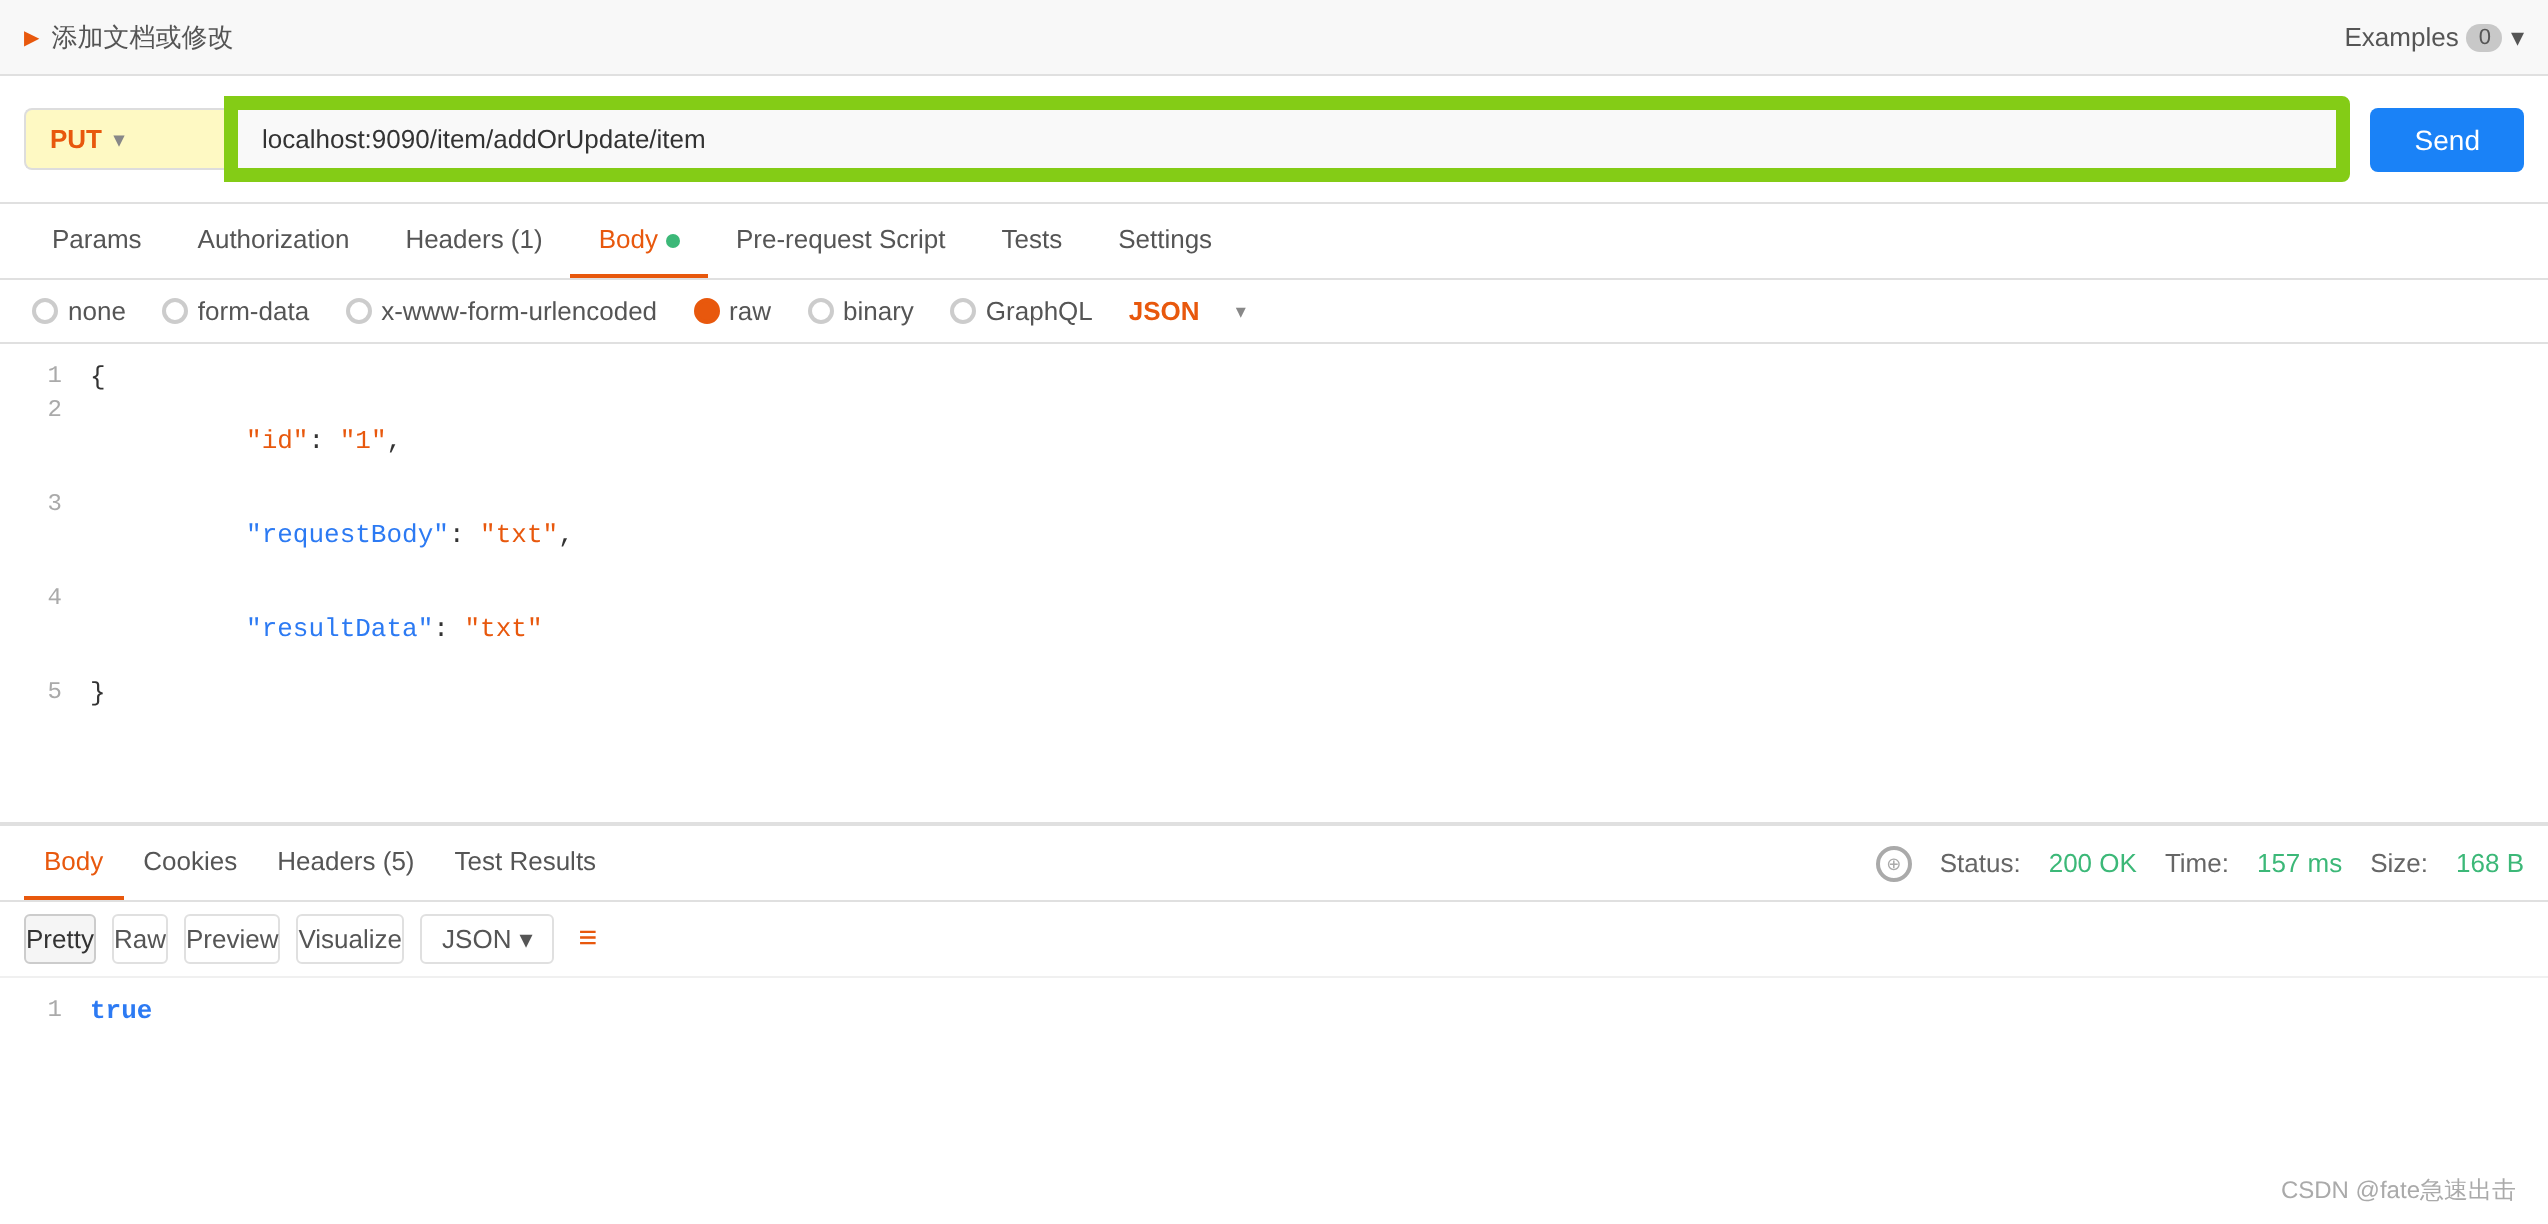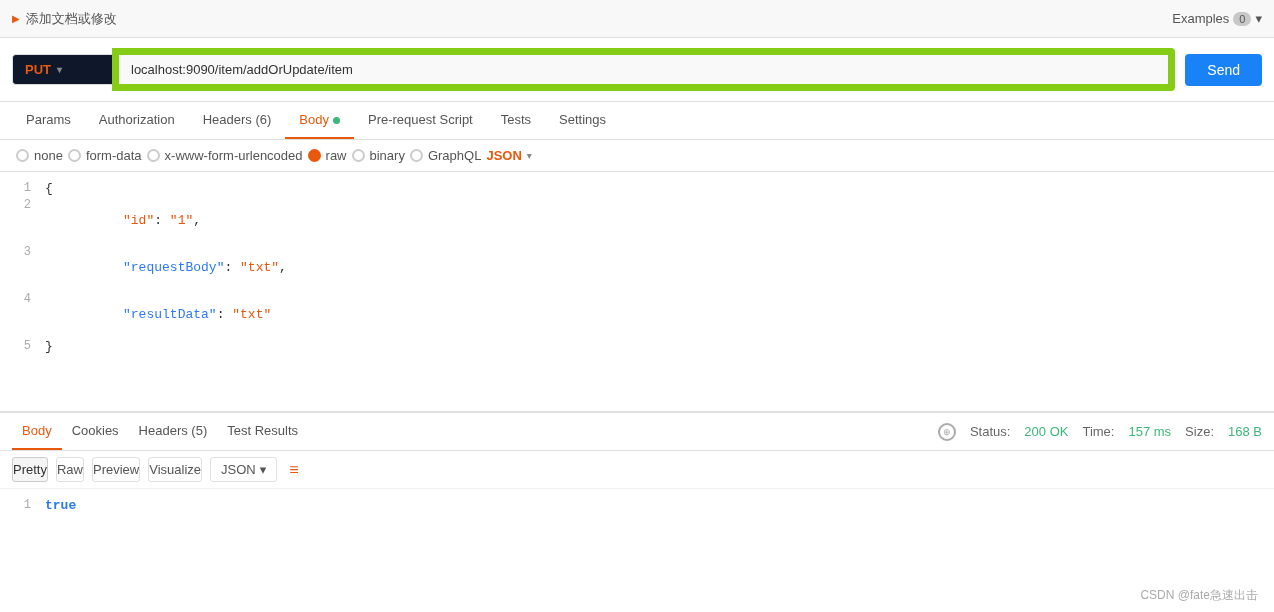--- a/index.html
+++ b/index.html
@@ -66,21 +66,21 @@
       align-items: center;
       padding: 10px 12px;
       gap: 0;
       background: #fff;
       border-bottom: 1px solid #e0e0e0;
     }
     .method-select {
       display: flex;
       align-items: center;
       gap: 6px;
-      background: #0f172a;
+      background: #fef9c3;
       border: 1px solid #ddd;
       border-right: none;
       border-radius: 4px 0 0 4px;
       padding: 7px 12px;
       font-size: 13px;
       font-weight: 600;
       color: #e8580d;
       cursor: pointer;
       min-width: 100px;
     }
@@ -140,21 +140,21 @@
       background: #3cb878;
       margin-left: 4px;
       vertical-align: middle;
     }
 
     
     .radio-row {
       display: flex;
       align-items: center;
       padding: 8px 16px;
-      gap: 5px;
+      gap: 18px;
       border-bottom: 1px solid #e0e0e0;
       background: #fff;
       text-align: right;
     }
     .radio-item {
       display: flex;
       align-items: center;
       gap: 5px;
       font-size: 13px;
       color: #555;
@@ -340,21 +340,21 @@
     <span>PUT</span>
     <span class="chevron-down">▾</span>
   </div>
   <input class="url-input" type="text" value="localhost:9090/item/addOrUpdate/item" style="">
   <button class="send-btn">Send</button>
 </div>
 
 <div class="tabs-row">
   <div class="tab">Params</div>
   <div class="tab">Authorization</div>
-  <div class="tab">Headers (6)</div>
+  <div class="tab">Headers (1)</div>
   <div class="tab active">
     <span>Body</span><span class="tab-dot"></span>
   </div>
   <div class="tab">Pre-request Script</div>
   <div class="tab">Tests</div>
   <div class="tab">Settings</div>
 </div>
 
 <div class="radio-row">
   <label class="radio-item">

